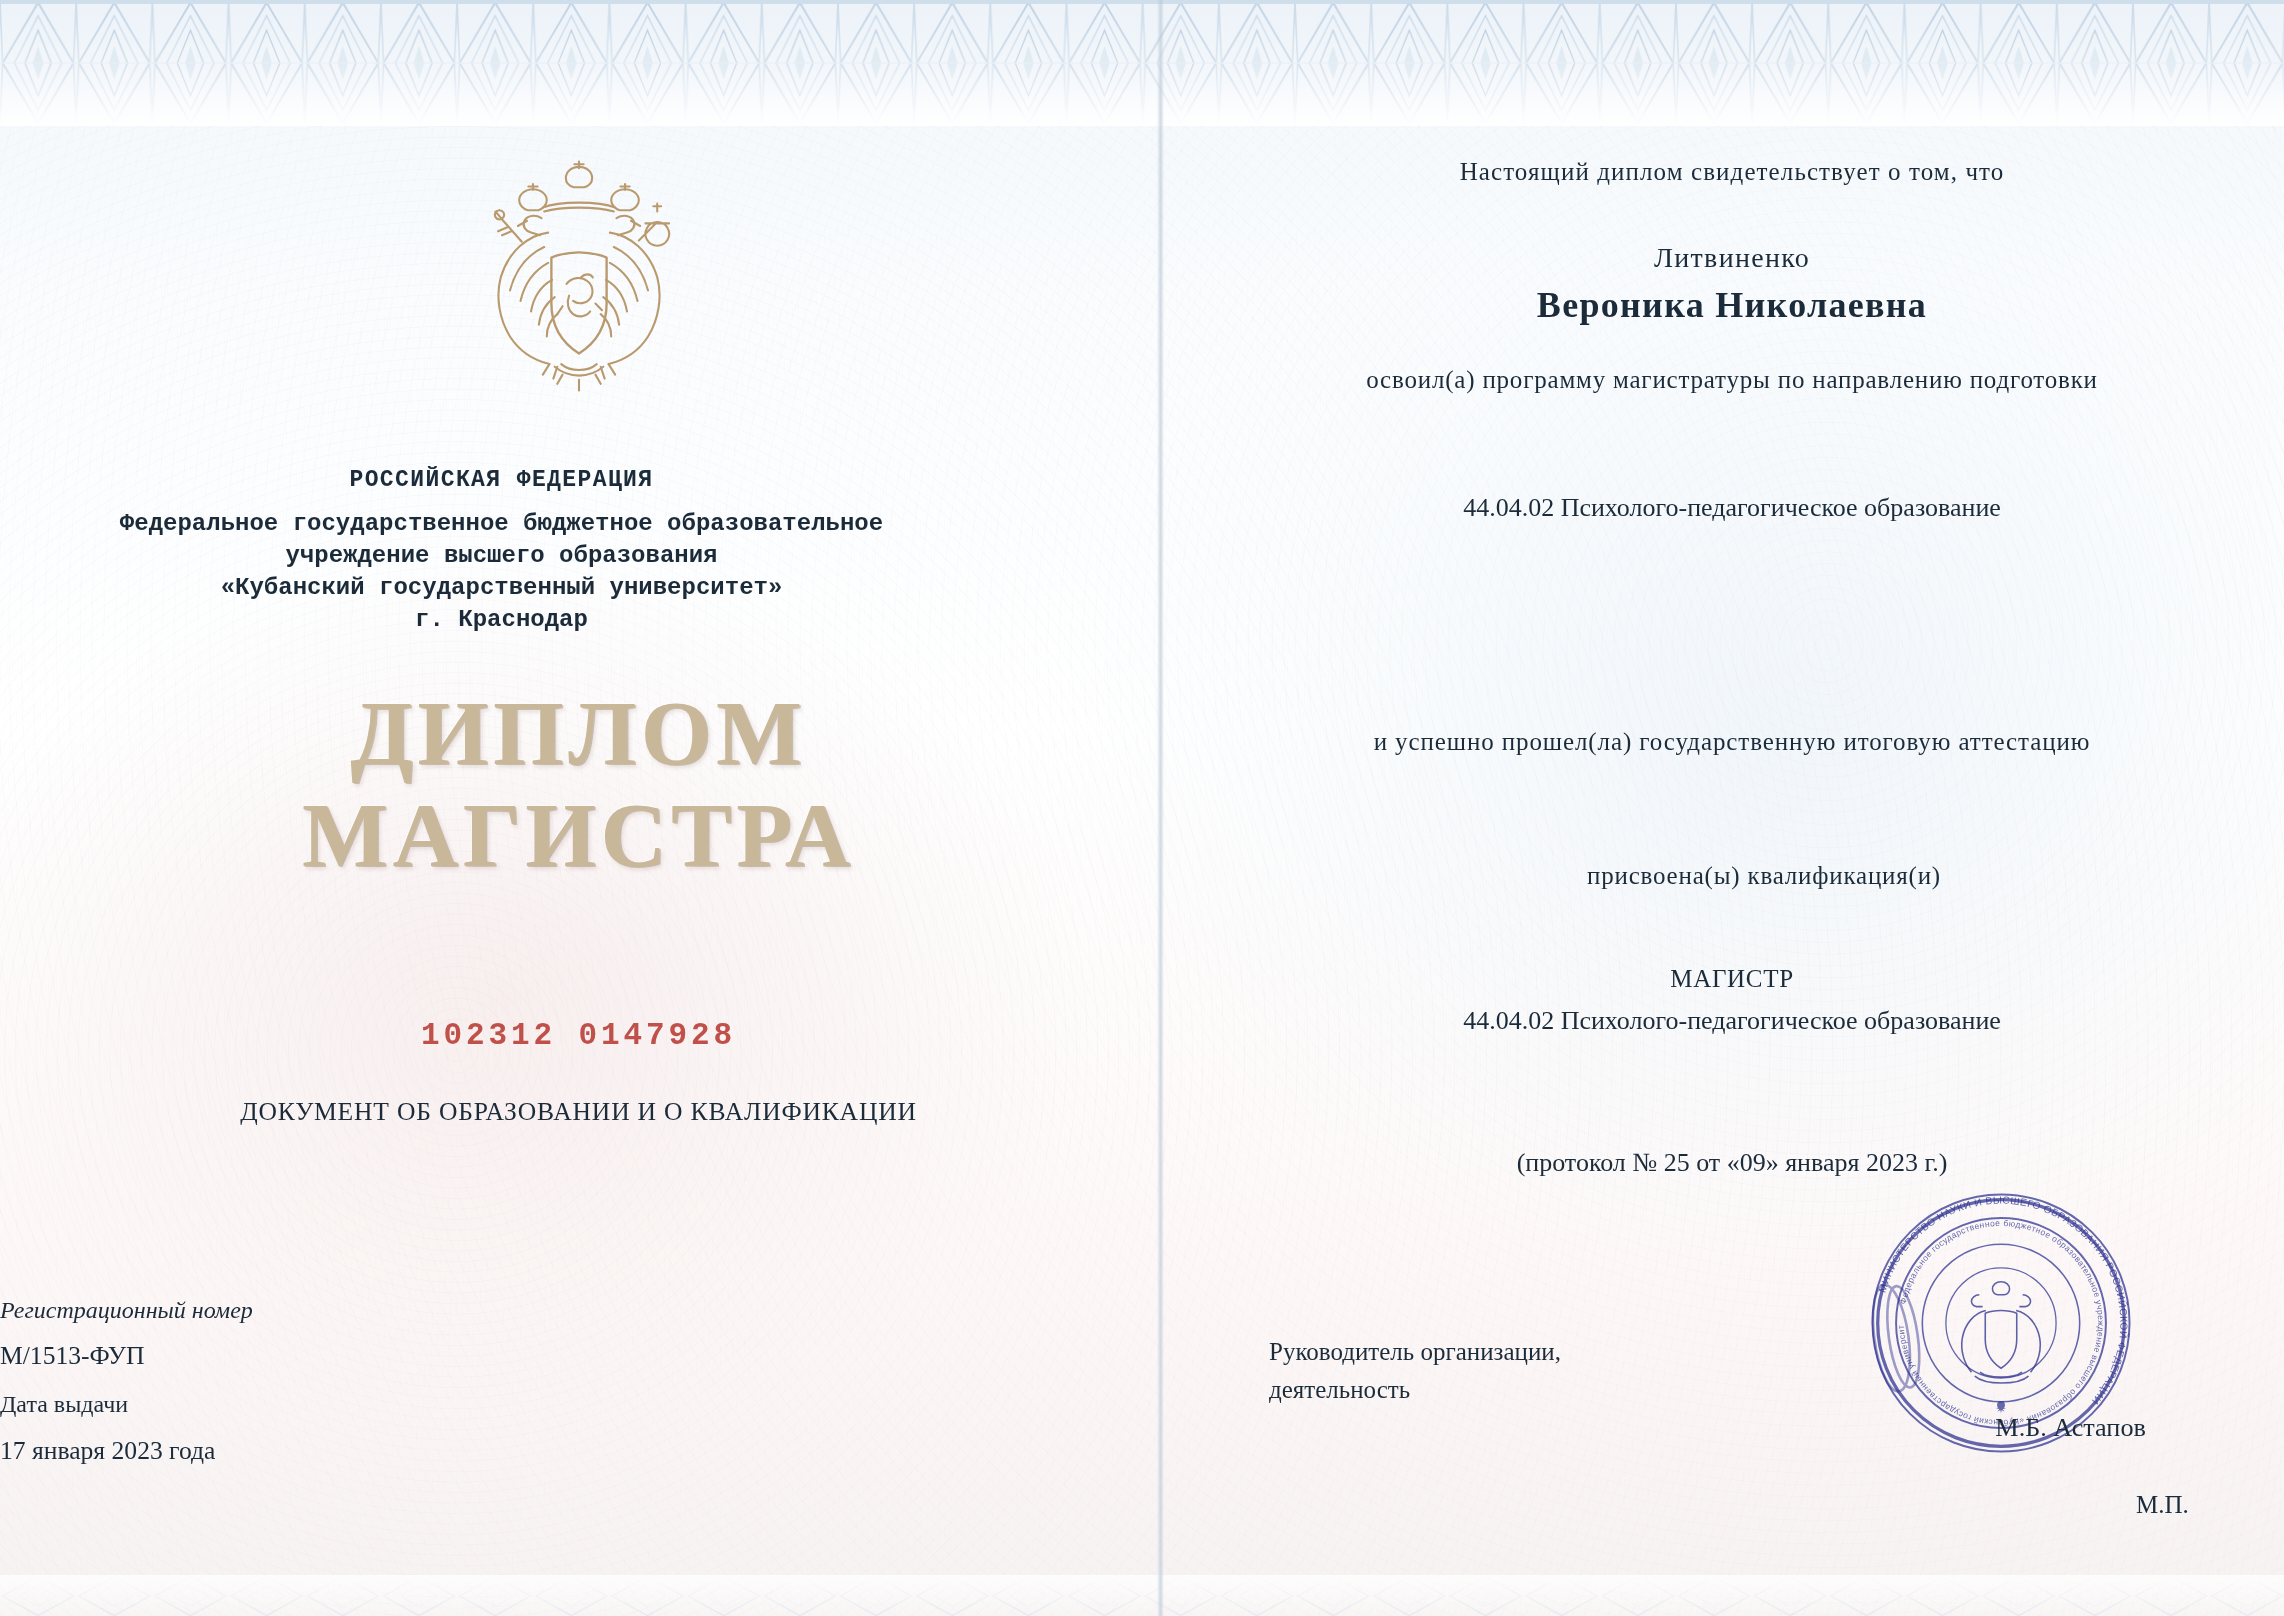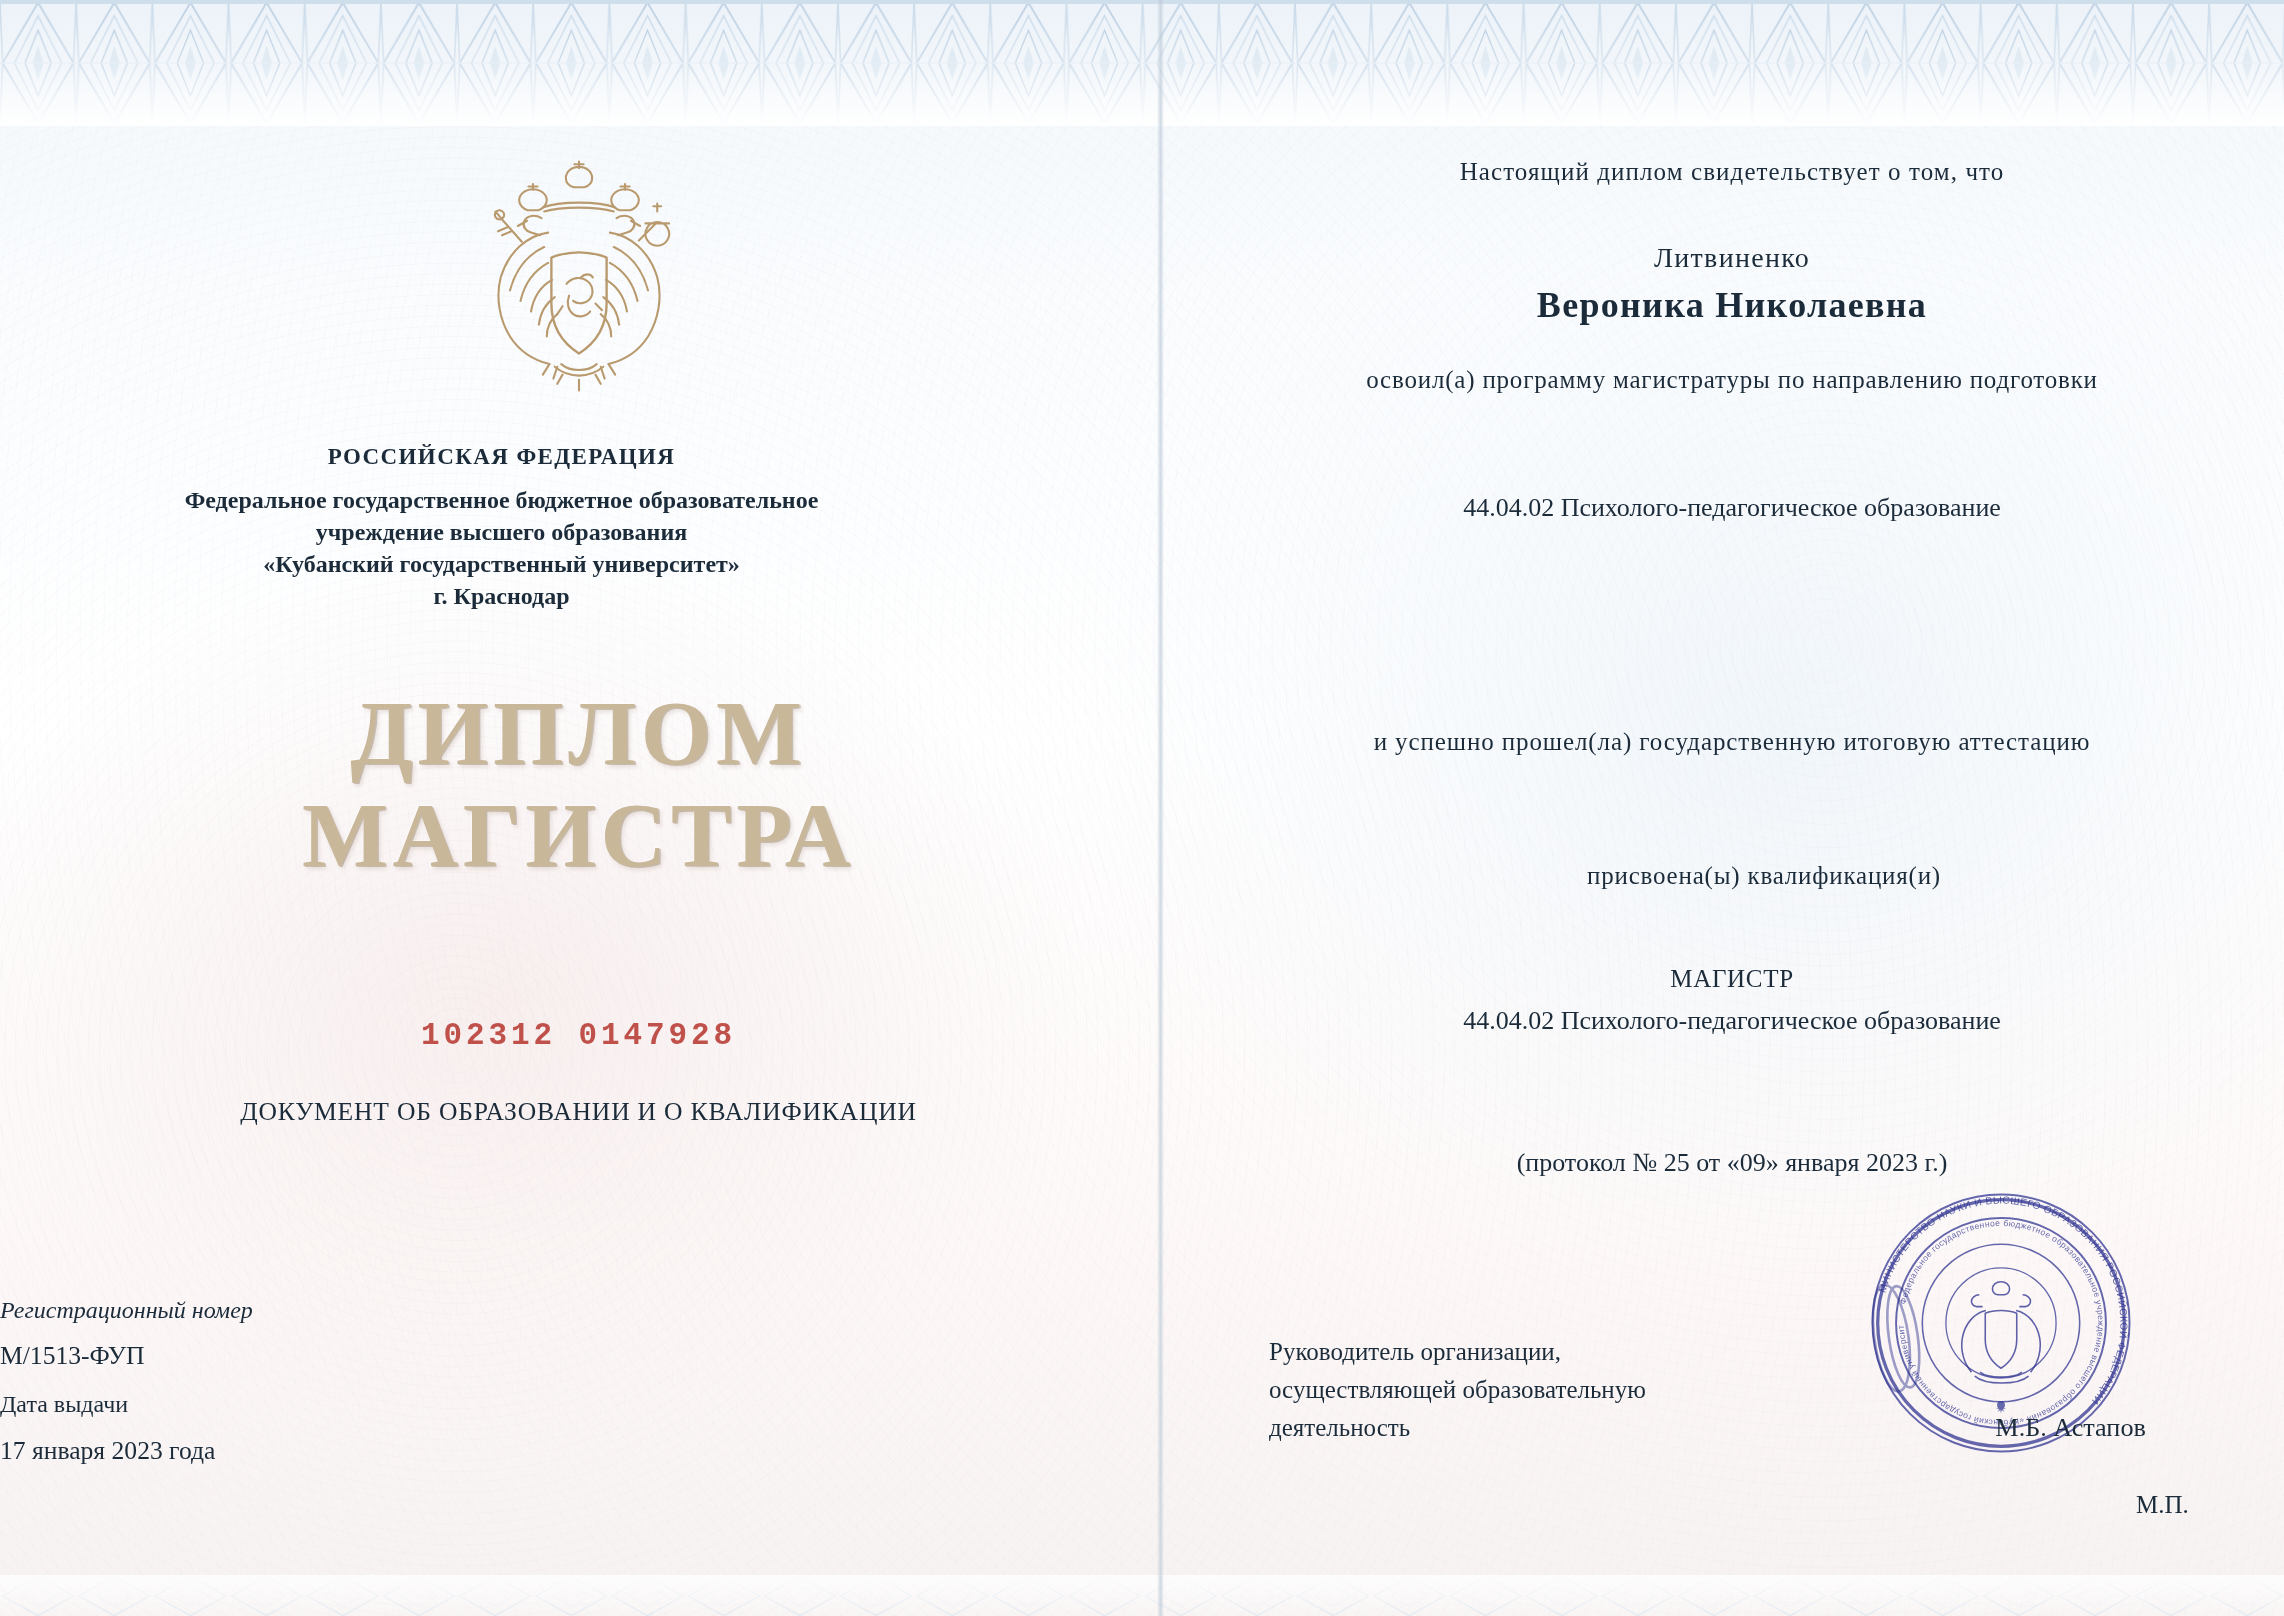--- a/index.html
+++ b/index.html
@@ -81,25 +81,26 @@
     position: absolute;
     top: 155px;
     left: 50%;
     transform: translateX(-50%);
     width: 217px;
     height: 263px;
   }
 
   .org-block {
     position: absolute;
-    top: 444px;
+    top: 467px;
     left: 0;
     width: 1003px;
     text-align: center;
     color: #1b2b3a;
+    font-family: Liberation Mono, monospace;
   }
   .org-country {
     font-size: 23px;
     letter-spacing: 1.4px;
     font-weight: 700;
     margin-bottom: 15px;
   }
   .org-name {
     font-size: 24px;
     line-height: 1.33;
@@ -407,21 +408,20 @@
     <div class="rp-line program-label">освоил(а) программу магистратуры по направлению подготовки</div>
     <div class="rp-line program-value">44.04.02 Психолого-педагогическое образование</div>
     <div class="rp-line gia">и успешно прошел(ла) государственную итоговую аттестацию</div>
     <div class="rp-line decision2">присвоена(ы) квалификация(и)</div>
     <div class="rp-line qual-degree">МАГИСТР</div>
     <div class="rp-line qual-program">44.04.02 Психолого-педагогическое образование</div>
     <div class="rp-line protocol">(протокол № 25 от  «09» января 2023 г.)</div>
 
     <div class="signer-block">
       <div>Руководитель организации,</div>
-      <div>осуществляющей образовательную</div>
       <div>деятельность</div>
     </div>
 
     <div class="stamp">
       <svg viewBox="0 0 430 430" width="282" height="282" xmlns="http://www.w3.org/2000/svg">
         <defs>
           <path id="outerArc" d="M215,215 m-182,0 a182,182 0 1,1 364,0 a182,182 0 1,1 -364,0"></path>
           <path id="innerArc" d="M215,215 m-148,0 a148,148 0 1,1 296,0 a148,148 0 1,1 -296,0"></path>
         </defs>
         <g opacity="0.72" fill="none" stroke="#2b2f8f" stroke-width="3">

